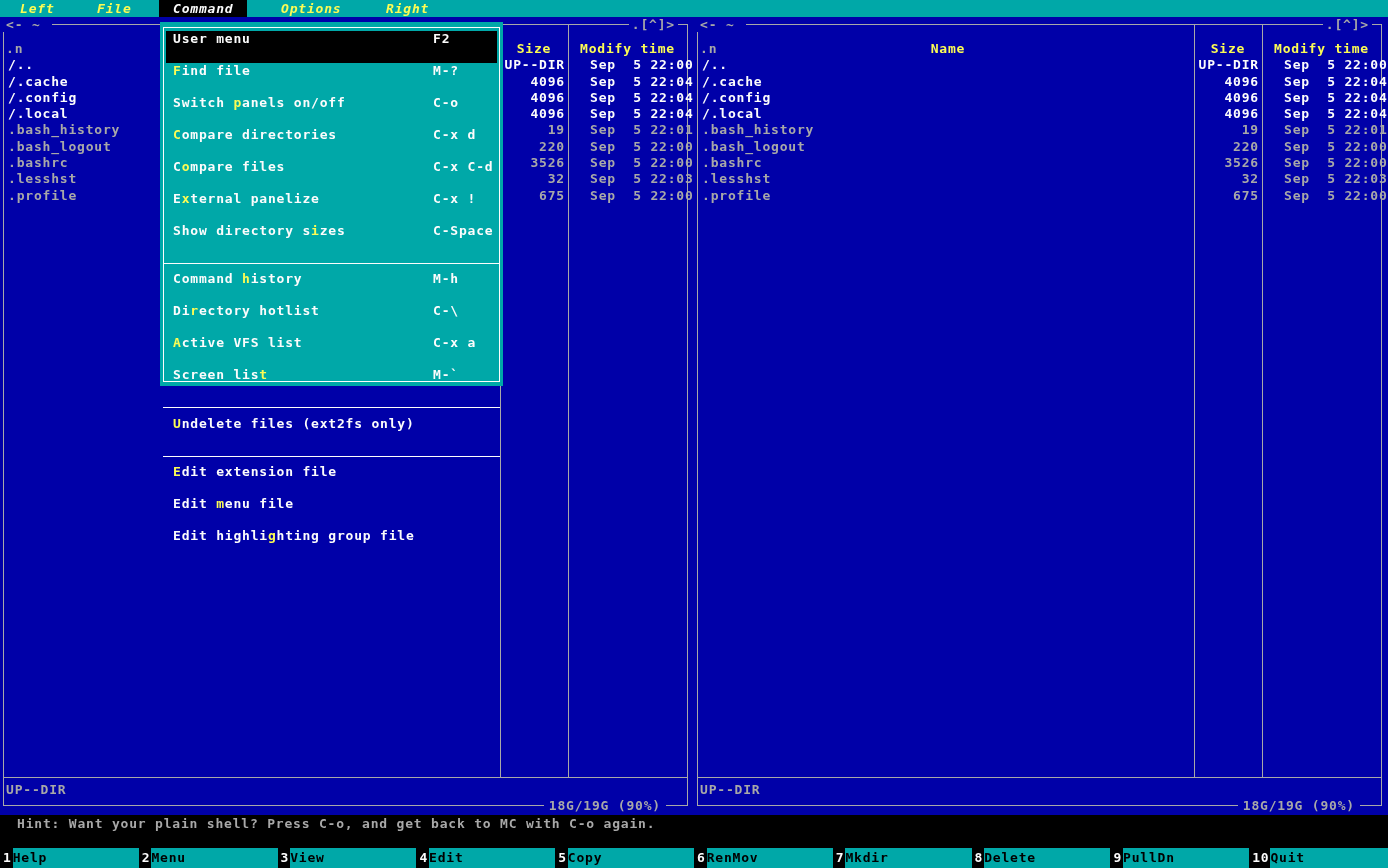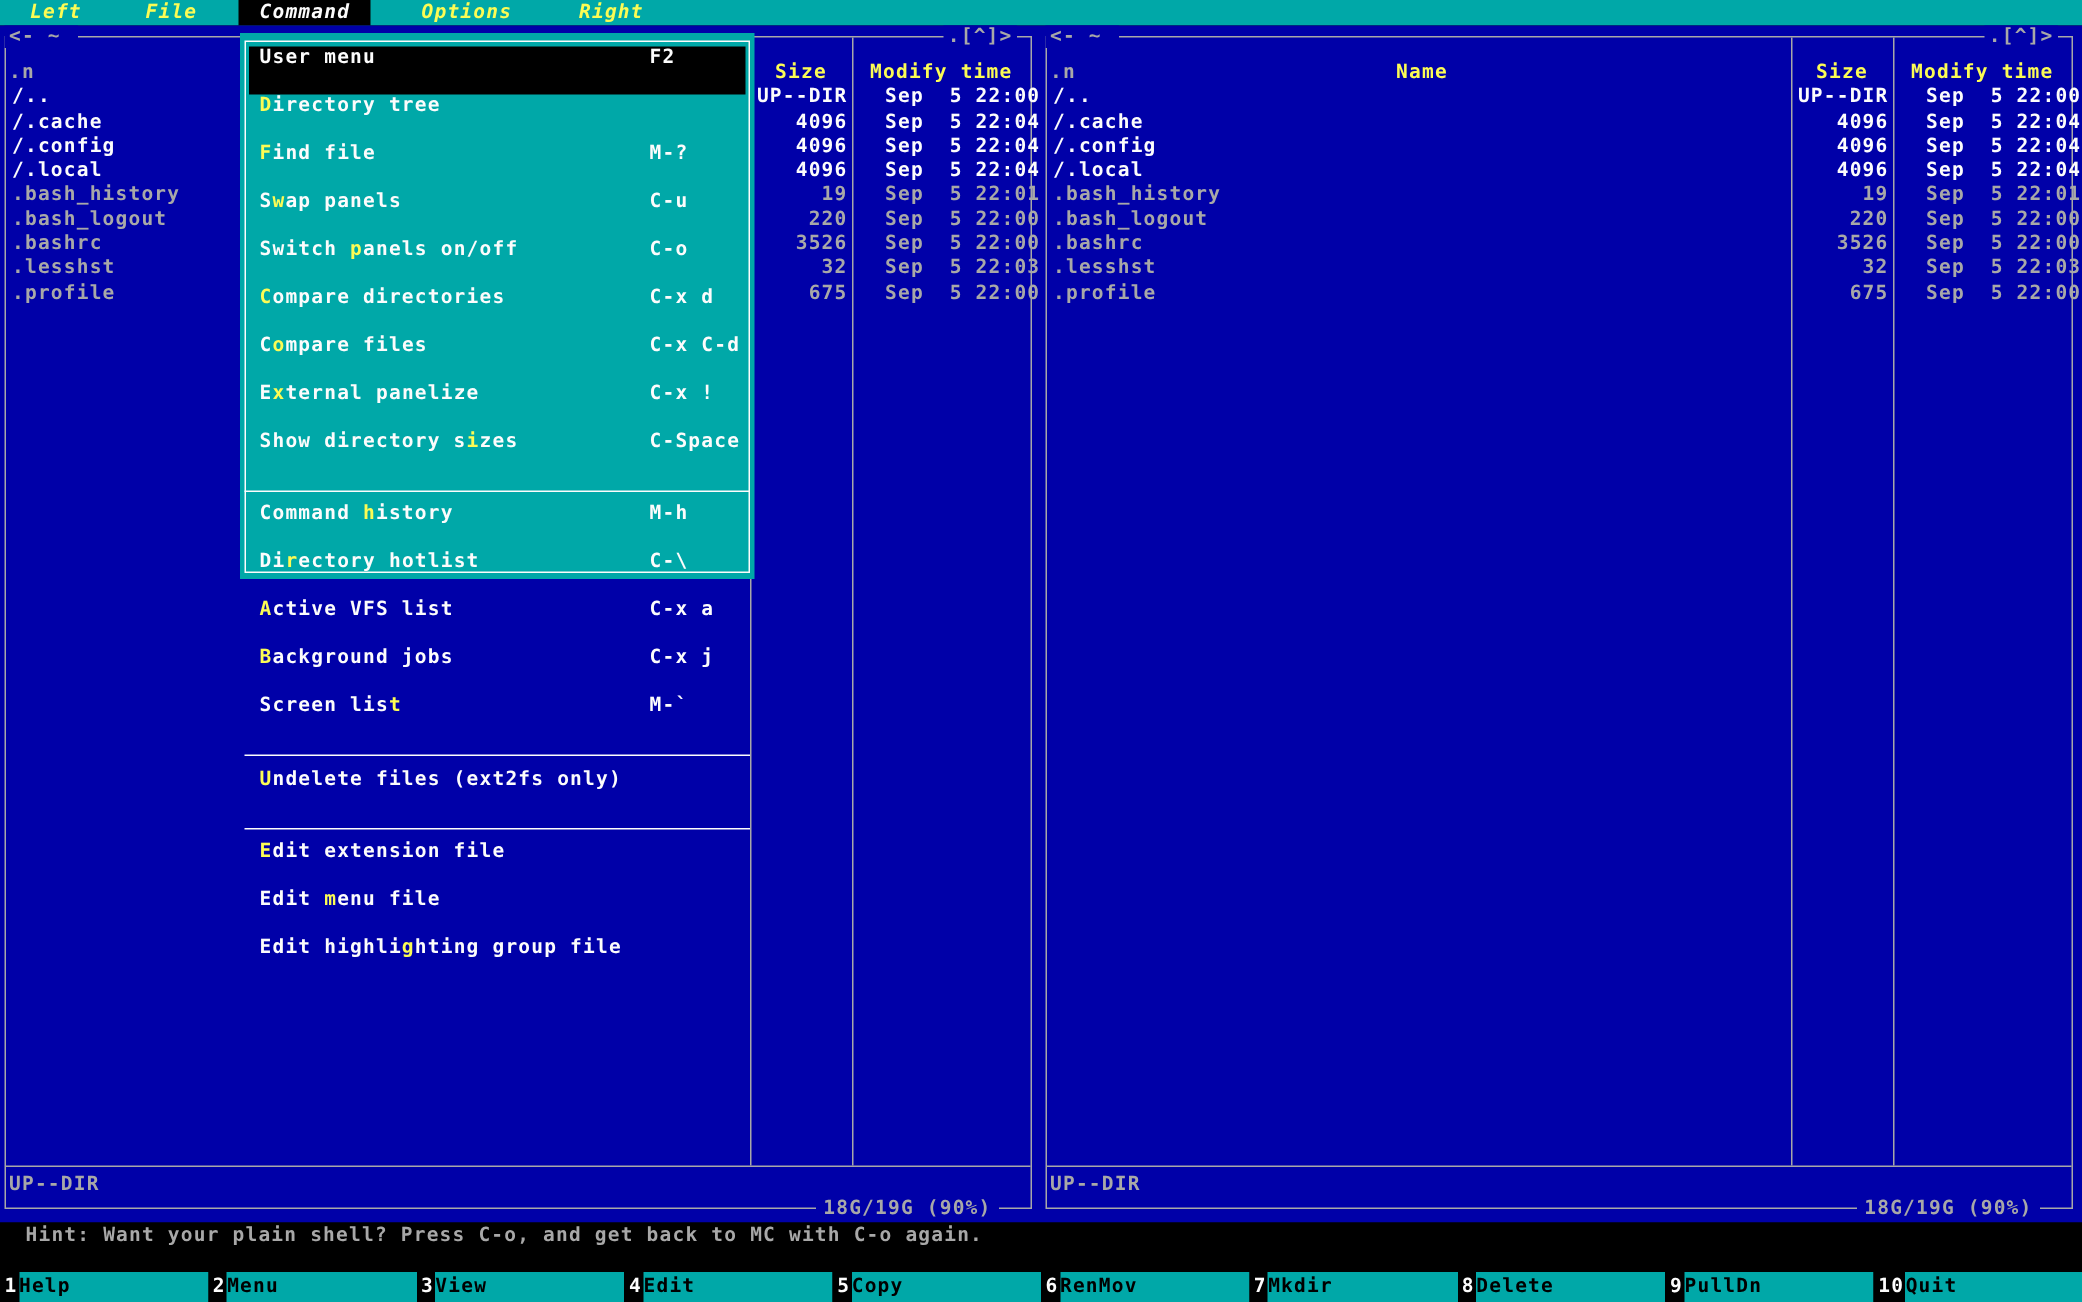--- a/index.html
+++ b/index.html
@@ -194,33 +194,30 @@
     </div>
     <div class="mini">UP--DIR</div>
     <span class="usage">18G/19G (90%)</span>
   </div>
 </div>
 
 <div class="dropdown">
   <div class="dd-border"></div>
   <div class="dd-rows">
     <div class="dd-row sel"><span><span>User menu</span><span class="hot"></span><span></span></span><span class="sc">F2</span></div>
-    <div class="dd-row"><span><span></span><span class="hot">D</span><span>irectory tree</span></span><span class="sc"></span></div>
     <div class="dd-row"><span><span></span><span class="hot">F</span><span>ind file</span></span><span class="sc">M-?</span></div>
-    <div class="dd-row"><span><span>S</span><span class="hot">w</span><span>ap panels</span></span><span class="sc">C-u</span></div>
     <div class="dd-row"><span><span>Switch </span><span class="hot">p</span><span>anels on/off</span></span><span class="sc">C-o</span></div>
     <div class="dd-row"><span><span></span><span class="hot">C</span><span>ompare directories</span></span><span class="sc">C-x d</span></div>
     <div class="dd-row"><span><span>C</span><span class="hot">o</span><span>mpare files</span></span><span class="sc">C-x C-d</span></div>
     <div class="dd-row"><span><span>E</span><span class="hot">x</span><span>ternal panelize</span></span><span class="sc">C-x !</span></div>
     <div class="dd-row"><span><span>Show directory s</span><span class="hot">i</span><span>zes</span></span><span class="sc">C-Space</span></div>
     <div class="dd-sep"></div>
     <div class="dd-row"><span><span>Command </span><span class="hot">h</span><span>istory</span></span><span class="sc">M-h</span></div>
     <div class="dd-row"><span><span>Di</span><span class="hot">r</span><span>ectory hotlist</span></span><span class="sc">C-\</span></div>
     <div class="dd-row"><span><span></span><span class="hot">A</span><span>ctive VFS list</span></span><span class="sc">C-x a</span></div>
-    <div class="dd-row"><span><span></span><span class="hot">B</span><span>ackground jobs</span></span><span class="sc">C-x j</span></div>
     <div class="dd-row"><span><span>Screen lis</span><span class="hot">t</span><span></span></span><span class="sc">M-`</span></div>
     <div class="dd-sep"></div>
     <div class="dd-row"><span><span></span><span class="hot">U</span><span>ndelete files (ext2fs only)</span></span><span class="sc"></span></div>
     <div class="dd-sep"></div>
     <div class="dd-row"><span><span></span><span class="hot">E</span><span>dit extension file</span></span><span class="sc"></span></div>
     <div class="dd-row"><span><span>Edit </span><span class="hot">m</span><span>enu file</span></span><span class="sc"></span></div>
     <div class="dd-row"><span><span>Edit highli</span><span class="hot">g</span><span>hting group file</span></span><span class="sc"></span></div>
   </div>
 </div>
 

